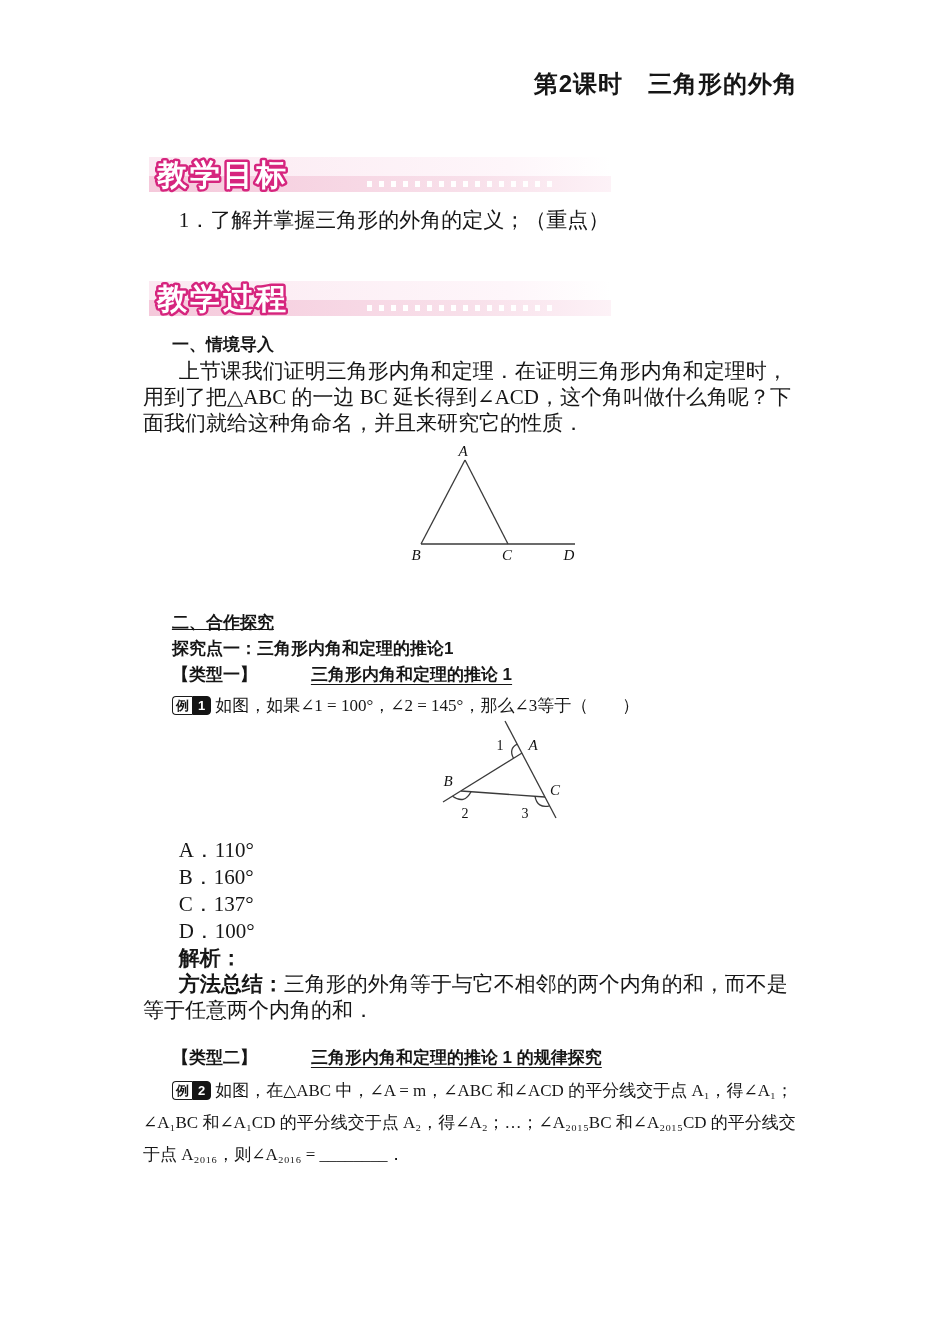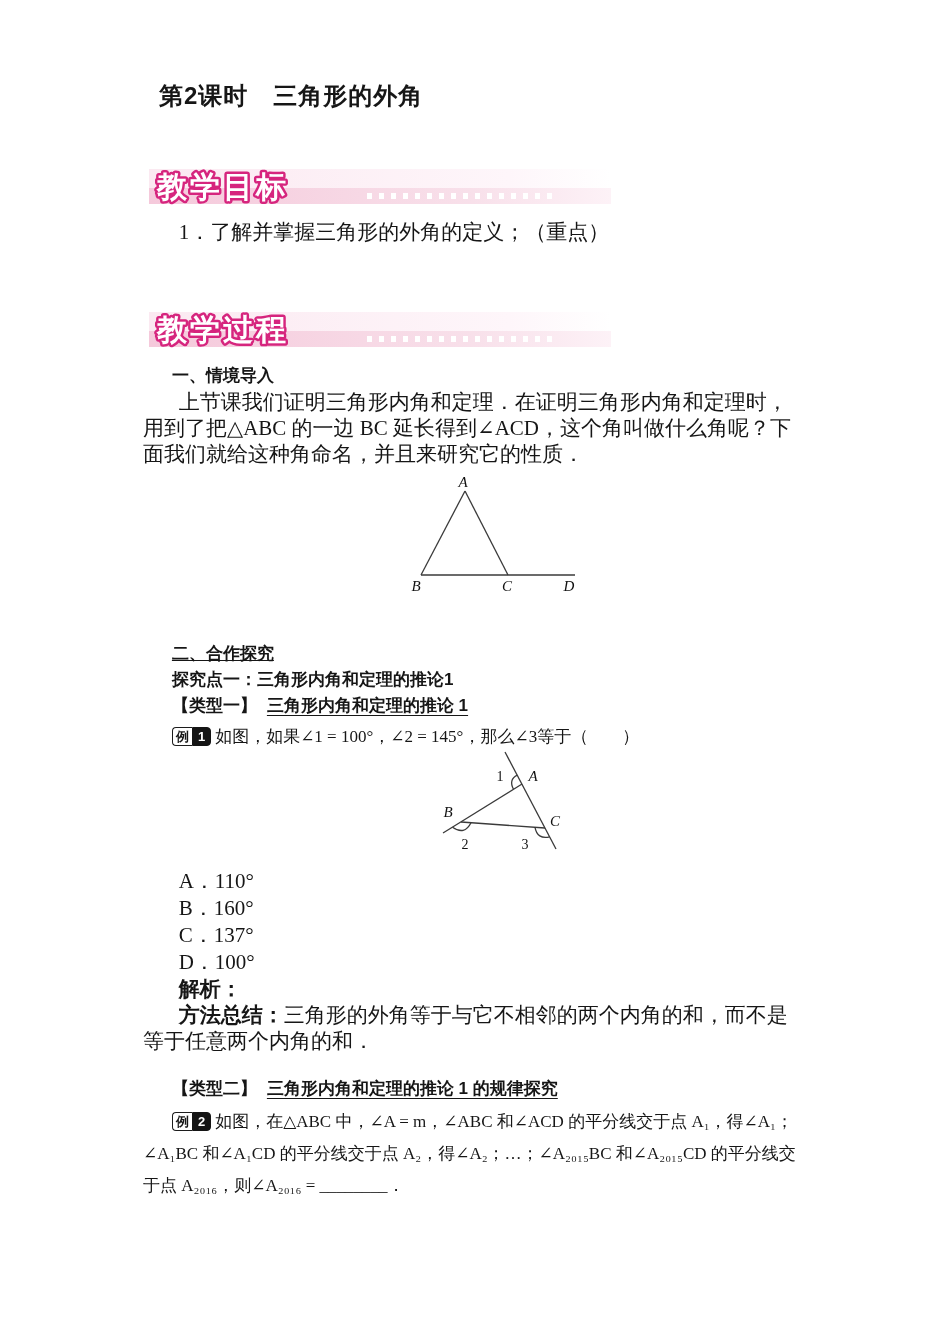--- a/index.html
+++ b/index.html
@@ -4,21 +4,21 @@
 <style>
   html,body{margin:0;padding:0;background:#e8e8e8;}
   .page{
     width:950px;height:1344px;margin:0 auto;background:#ffffff;
     position:relative;overflow:hidden;color:#161616;
     font-family:"Liberation Serif","DejaVu Serif",serif;
   }
   .content{padding:0 148px 0 143px;}
 
   .doc-title{
-    margin:16px;padding-top:64px;text-align:left;
+    margin:4px;padding-top:64px;text-align:right;
     font-family:"Liberation Sans","DejaVu Sans",sans-serif;
     font-size:24px;font-weight:bold;letter-spacing:1px;line-height:32px;
   }
 
   
   .banner{position:relative;height:42px;width:428px;margin-left:6px;padding-left:34px;}
   .banner .strip-top{
     position:absolute;left:0;top:4px;width:100%;height:19px;
     background:linear-gradient(to right,#fbe9f1,#fef6fa 78%,rgba(255,255,255,0));
   }
@@ -29,30 +29,30 @@
   .banner .dots{
     position:absolute;top:28px;left:218px;width:192px;height:6px;
     background:repeating-linear-gradient(90deg,#ffffff 0 5px,rgba(255,255,255,0) 5px 12px);
   }
   .banner svg{position:absolute;left:2px;top:-1px;}
   .banner-text{
     font-family:"Liberation Sans","DejaVu Sans",sans-serif;
     font-weight:bold;letter-spacing:3px;
   }
   .banner-objectives{margin-top:53px;}
-  .banner-process{margin-top:63px;}
+  .banner-process{margin-top:44px;}
 
   .body-p{margin:0;font-size:21px;line-height:26px;text-indent:1.7em;}
   .h-bold{
     margin:0;font-size:17px;line-height:26px;text-indent:1.7em;font-weight:bold;
     font-family:"Liberation Sans","DejaVu Sans",sans-serif;
   }
   .objectives{margin-top:12px;}
   .intro-heading{margin-top:13px;}
-  .underlined{text-decoration:underline;text-underline-offset:4px;}
+  .underlined{text-decoration:underline;text-underline-offset:4px;margin-left:44px;}
 
   .fig1{margin:8px 0 0 260px;}
   .fig2{margin:0 0 2px 278px;}
   .fig-line{stroke:#3a3a3a;stroke-width:1.3;fill:none;}
   .fig-label{
     font-family:"Liberation Serif","DejaVu Serif",serif;
     font-style:italic;font-size:15px;fill:#111;
   }
   .fig-num{
     font-family:"Liberation Serif","DejaVu Serif",serif;

